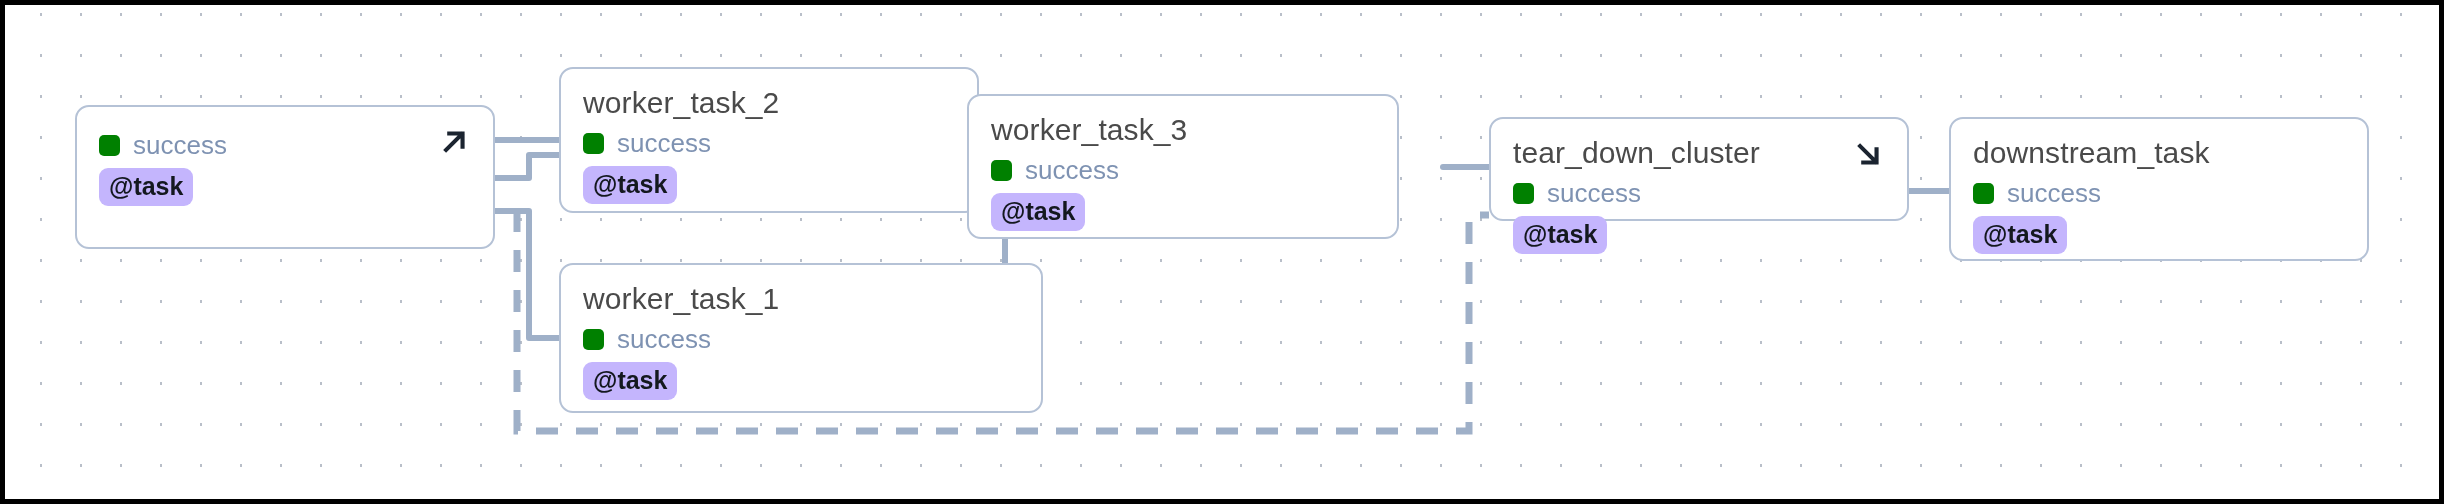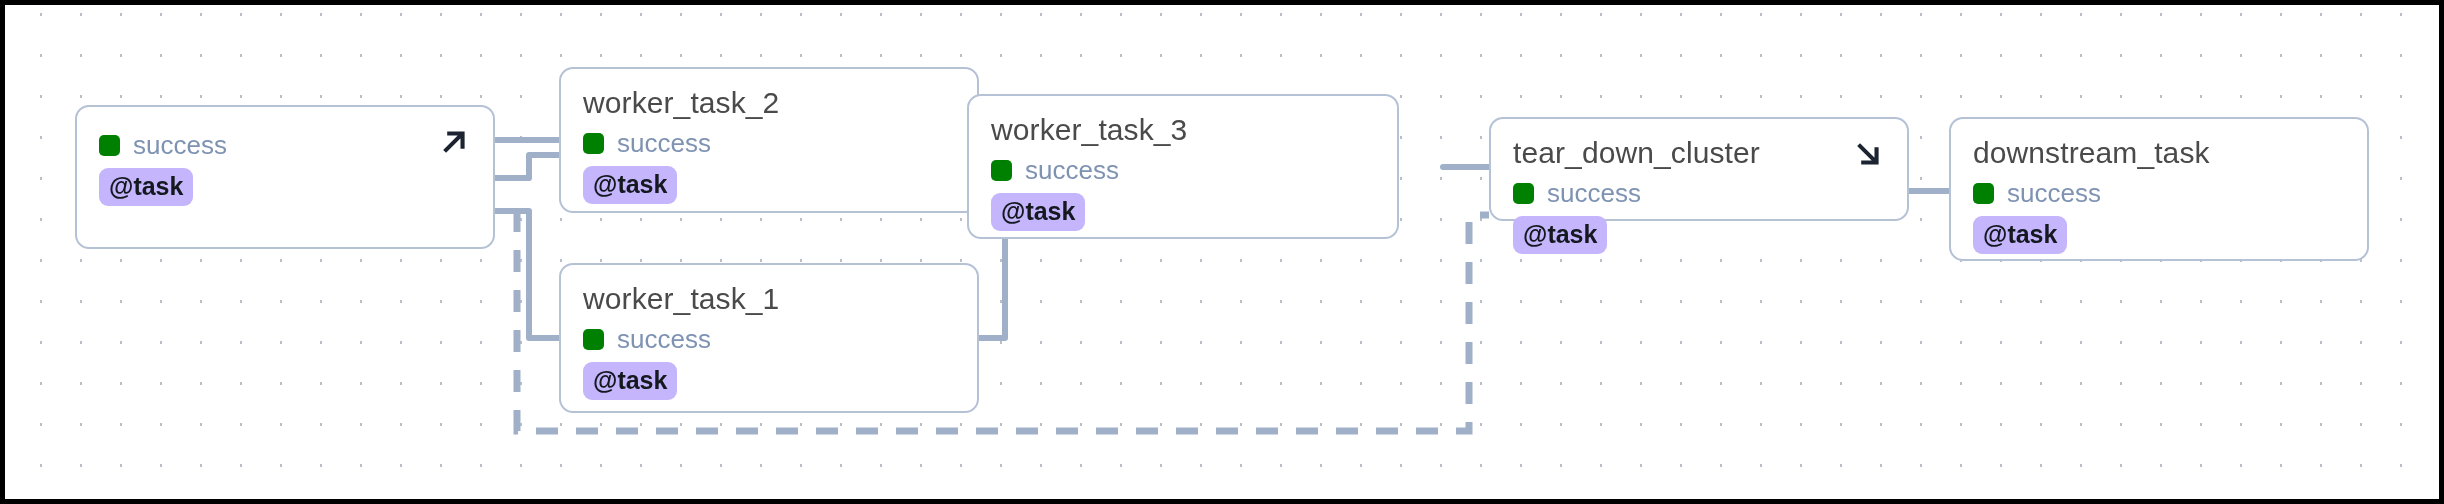--- a/index.html
+++ b/index.html
@@ -88,21 +88,21 @@
     right: 20px;
     width: 38px;
     height: 38px;
     color: #1b2430;
   }
   .node-arrow svg { display: block; width: 100%; height: 100%; }
 
   
   #node-provision_cluster { left: 70px;   top: 100px; width: 420px;  height: 144px; }
   #node-worker_task_2     { left: 554px;  top: 62px;  width: 420px;  height: 146px; }
-  #node-worker_task_1     { left: 554px;  top: 258px; width: 420px;  height: 150px; }
+  #node-worker_task_1     { left: 554px;  top: 258px; width: 484px;  height: 150px; }
   #node-worker_task_3     { left: 962px; top: 89px;  width: 432px;  height: 145px; }
   #node-tear_down_cluster { left: 1484px; top: 112px; width: 420px;  height: 104px; }
   #node-downstream_task   { left: 1944px; top: 112px; width: 420px;  height: 144px; }
 </style>
 </head>
 <body>
 
 <div id="app">
   <div id="canvas"></div>
 

